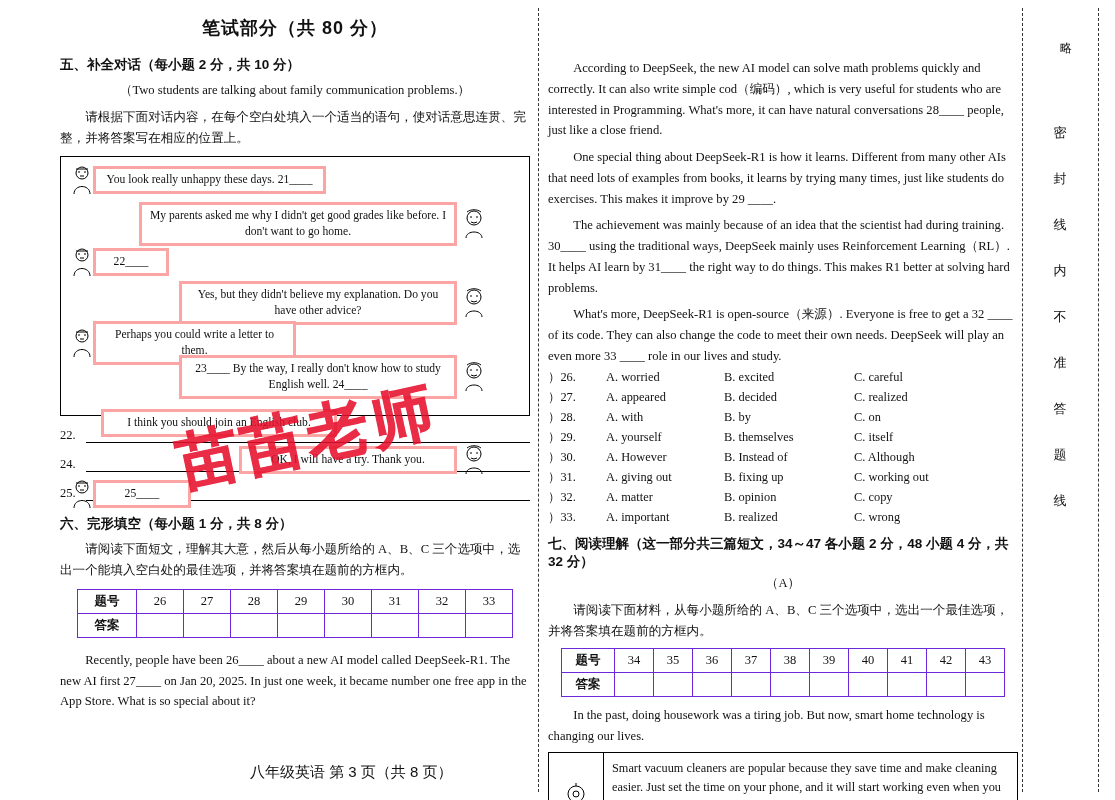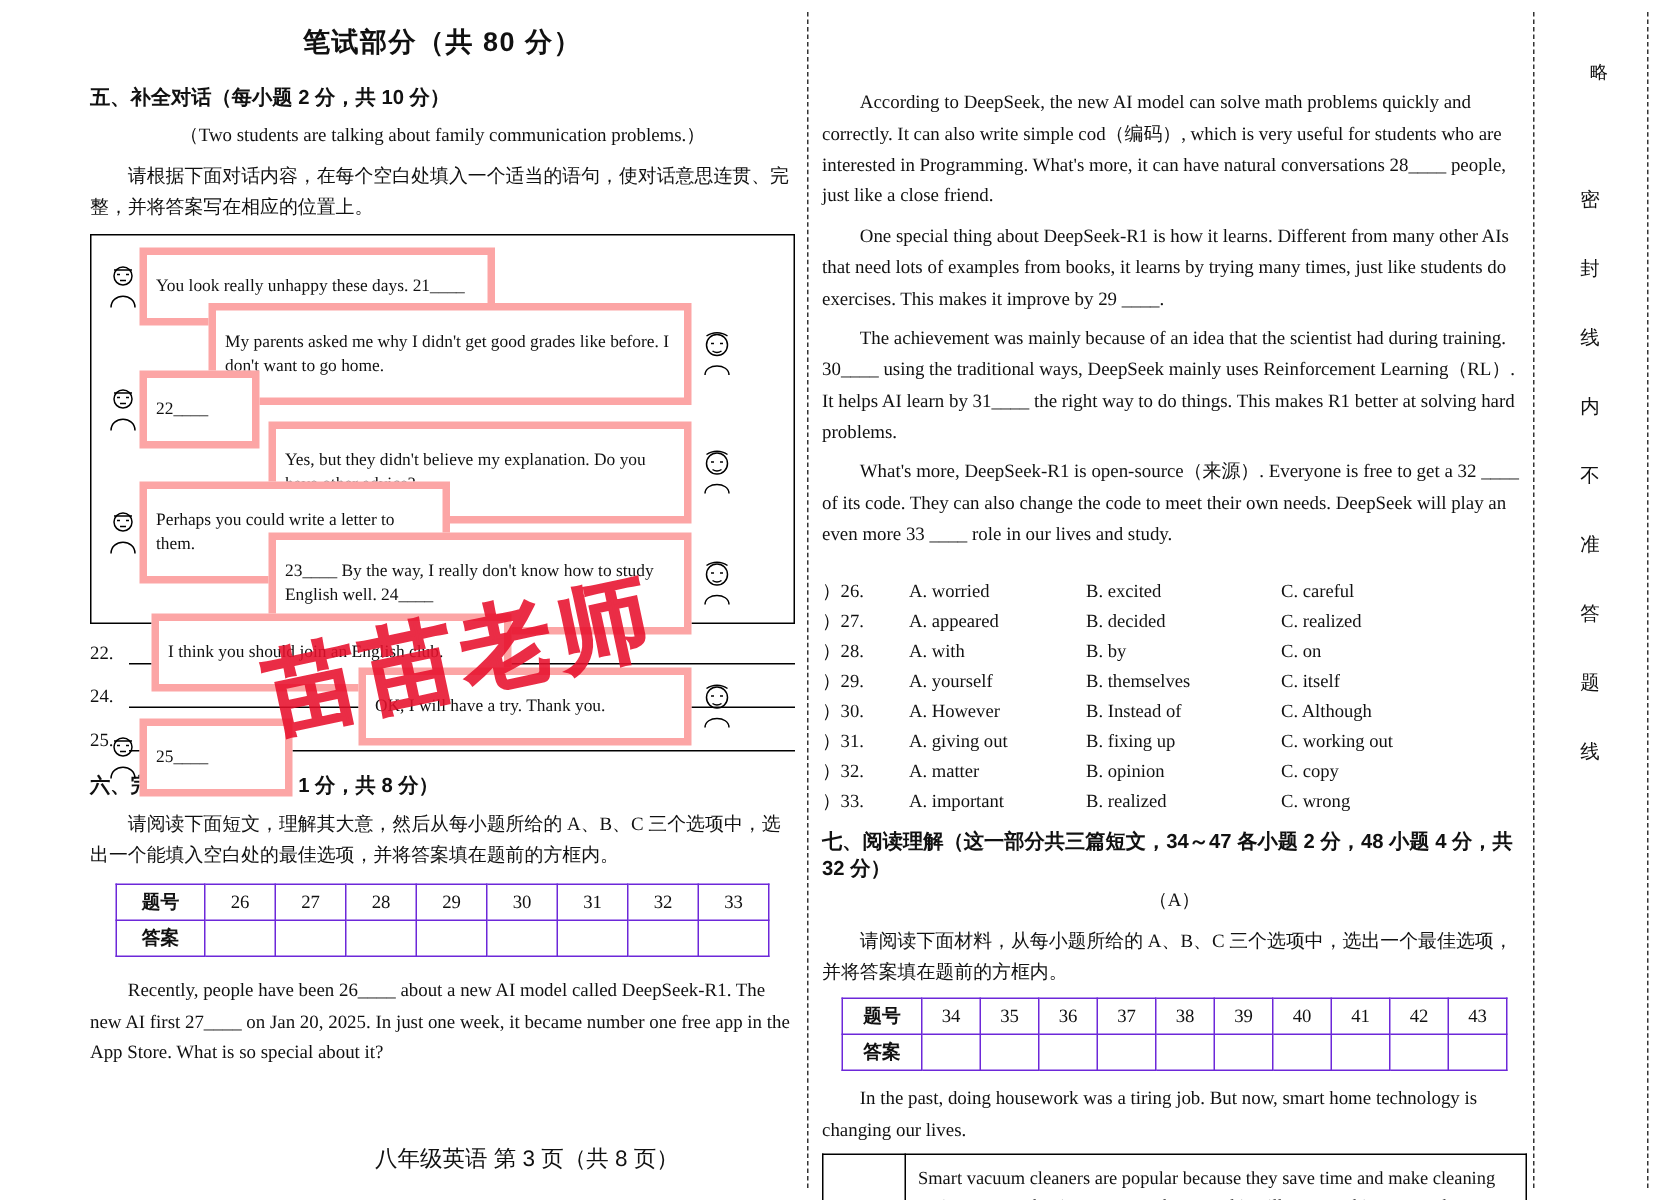--- a/index.html
+++ b/index.html
@@ -56,22 +56,23 @@
     font-size:12.6px;line-height:1.65;margin-top:6px;text-indent:2em;
   }
   .center{text-align:center;text-indent:0;}
 
   
   .dlg{
     position:relative;border:1px solid #000;margin-top:8px;height:258px;
   }
   .row{position:absolute;display:flex;align-items:center;}
   .bubble{
-    border:5px solid #fca5a5;padding:13px 6px;font-size:11.6px;line-height:1.35;
+    border:3px solid #fca5a5;padding:3px 6px;font-size:11.6px;line-height:1.35;
     background:#fff;
+    text-align:center;
   }
   .avatar{
     width:22px;height:30px;position:relative;flex:0 0 22px;
   }
   .avatar svg{display:block;}
 
   
   .anslines{margin-top:12px;}
   .ansline{
     display:flex;align-items:flex-end;font-size:12.5px;margin-bottom:14px;
@@ -88,21 +89,21 @@
     border:1px solid #6d28d9;text-align:center;padding:3px 0;
   }
   table.grid td.lbl{font-weight:bold;}
 
   
   .readtbl{width:100%;border-collapse:collapse;font-size:12.3px;margin-top:6px;}
   .readtbl td{border:1px solid #000;padding:6px 8px;line-height:1.5;vertical-align:top;}
   .readtbl td.icon{width:38px;text-align:center;vertical-align:middle;}
 
   
-  .opts{font-size:12.4px;line-height:1.62;margin-top:17px;}
+  .opts{font-size:12.4px;line-height:1.62;margin-top:0;}
   .opts .oline{display:flex;}
   .opts .onum{width:58px;white-space:nowrap;}
   .opts .oa{width:118px;}
   .opts .ob{width:130px;}
   .opts .oc{width:120px;}
 
   .footer{
     position:absolute;bottom:18px;font-size:15px;
     font-family:"Liberation Sans", sans-serif;
   }

